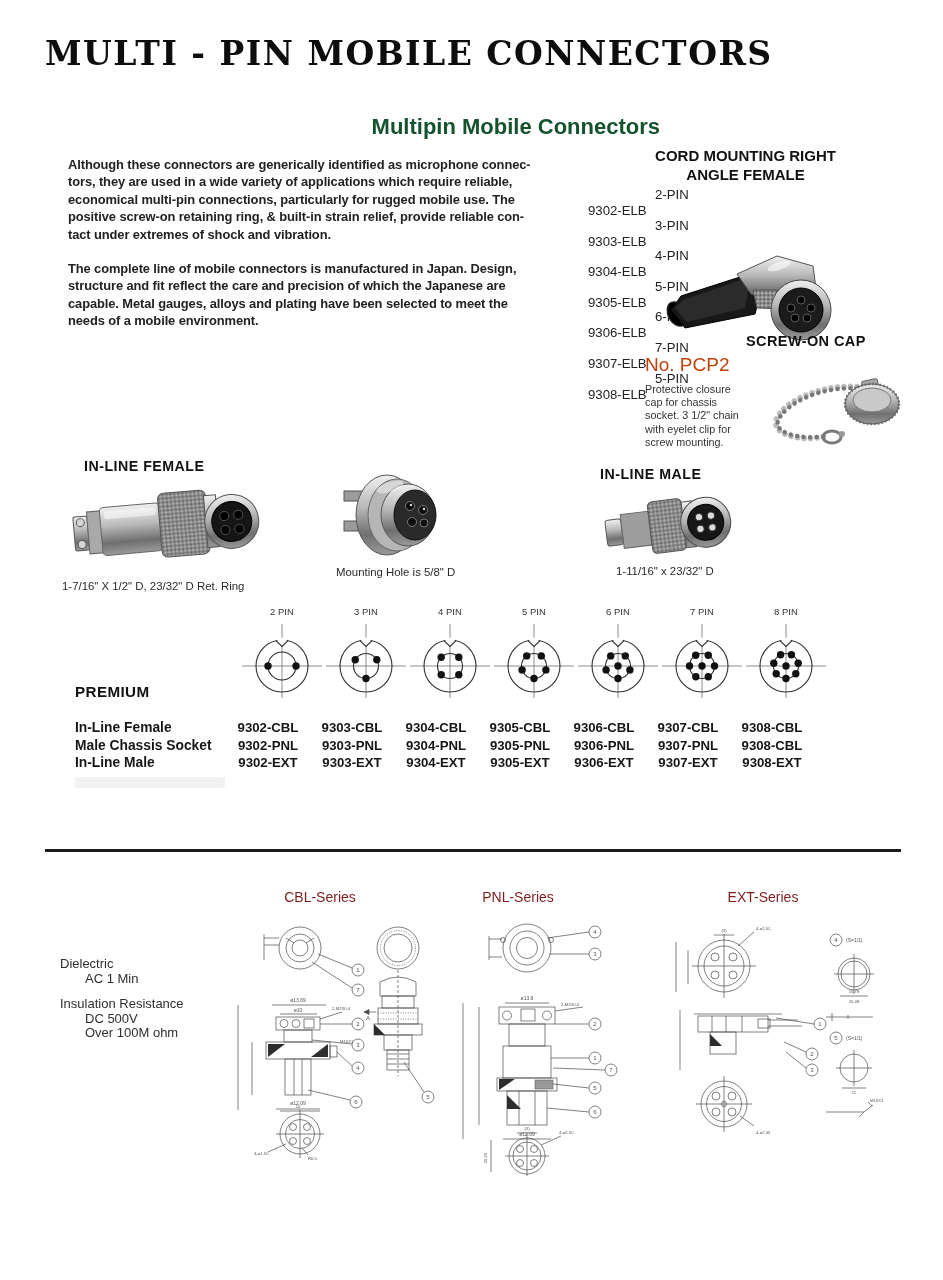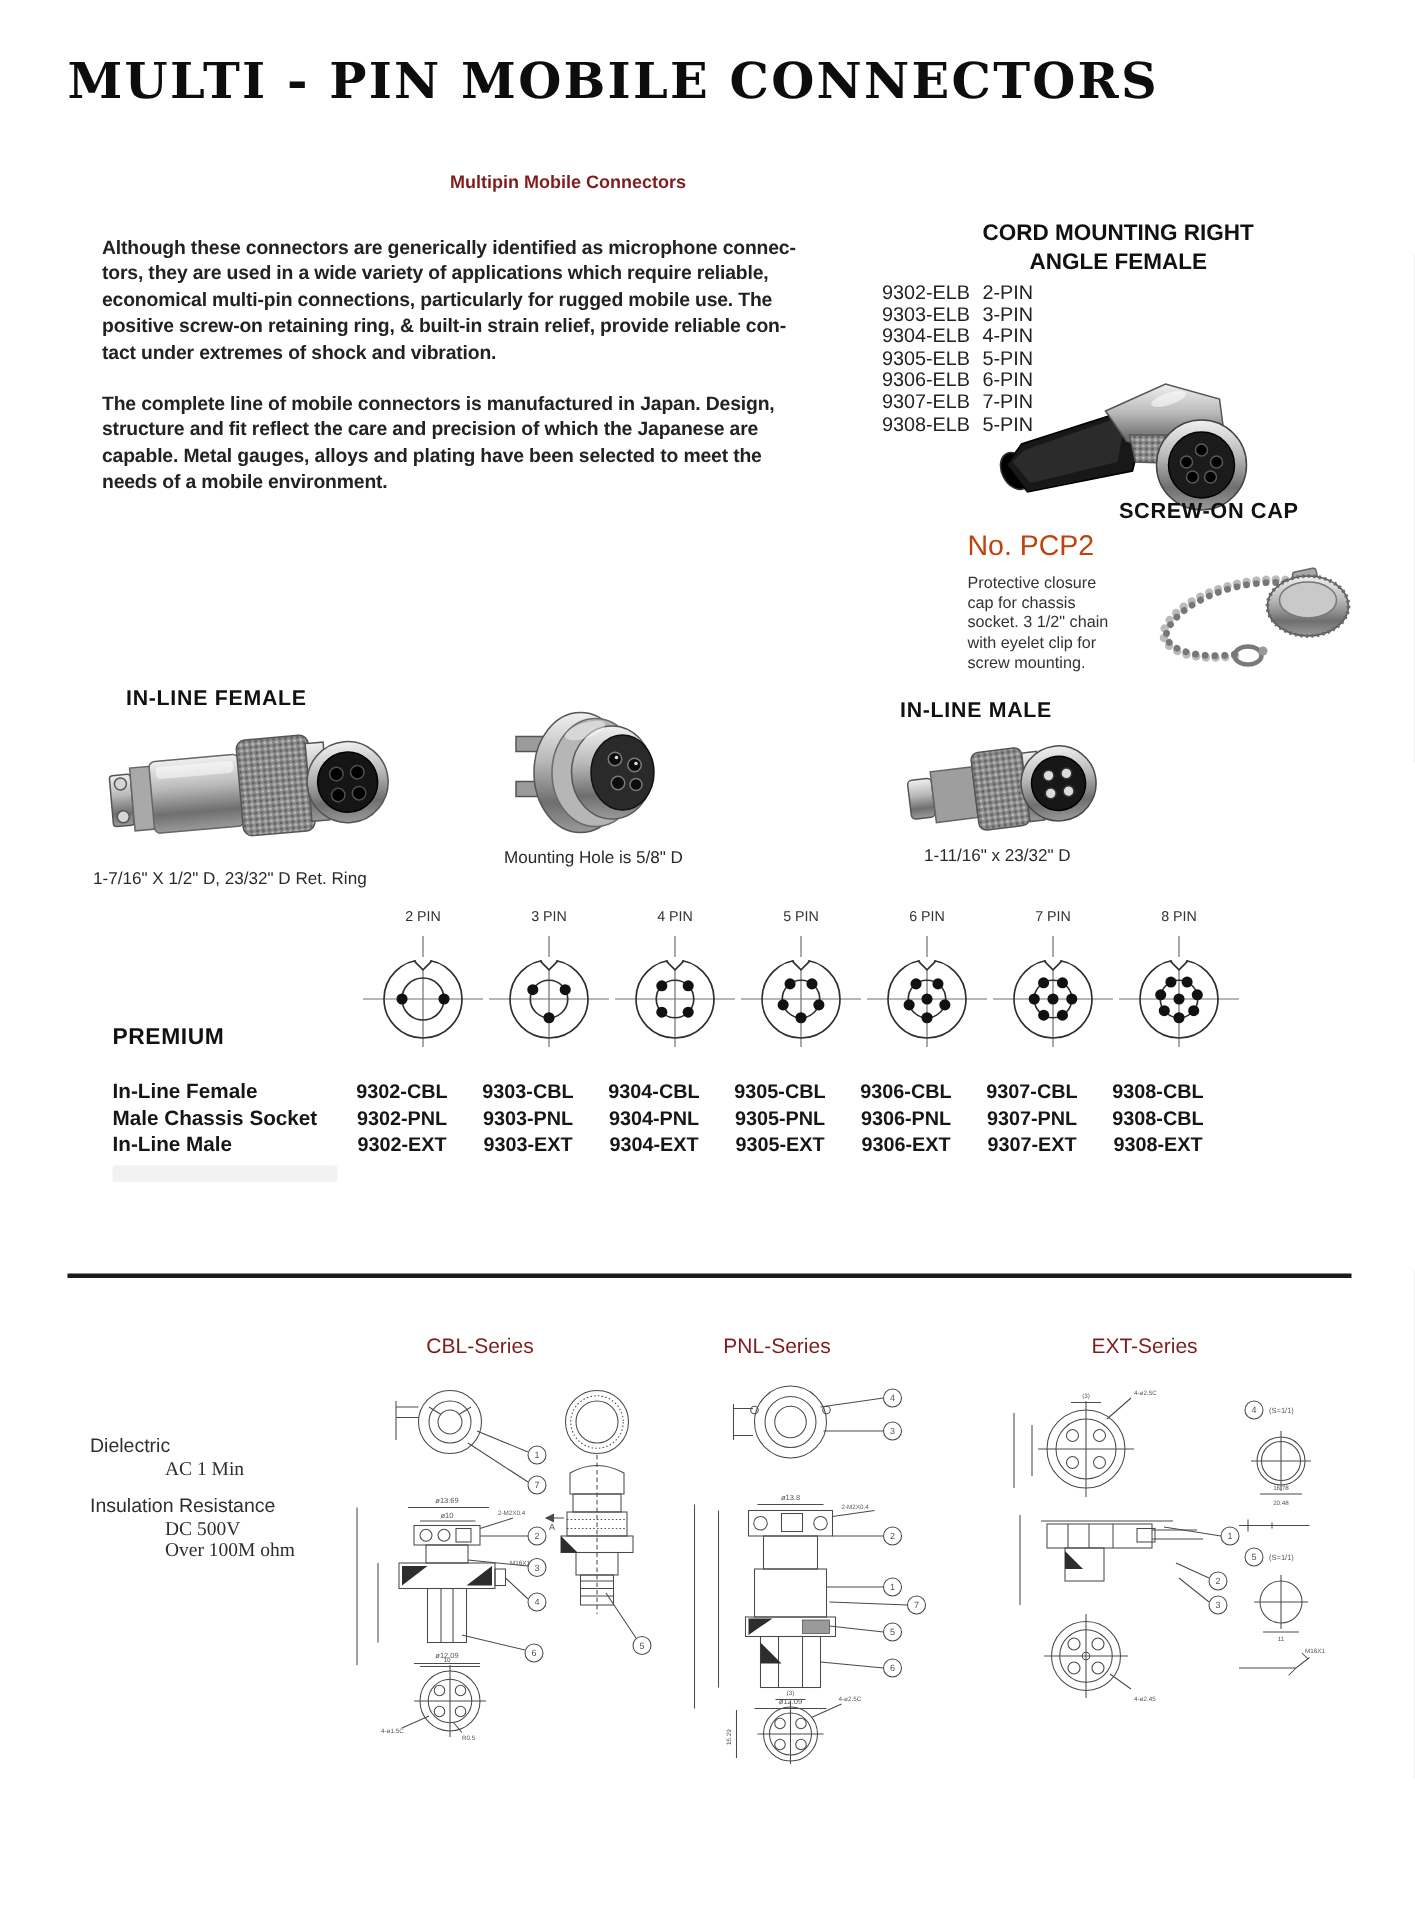--- a/index.html
+++ b/index.html
@@ -2,31 +2,31 @@
 <html><head>
 <meta charset="utf-8">
 <style>
   html,body{margin:0;padding:0;background:#e8e8e8;}
   .page{position:relative;width:943px;height:1280px;background:#ffffff;margin:0 auto;
         font-family:"Liberation Sans",sans-serif;color:#1c1c1c;overflow:hidden;}
   .abs{position:absolute;}
   
   .main-title{left:45px;top:34px;font-family:"DejaVu Serif",serif;font-weight:bold;
               font-size:33px;letter-spacing:1.5px;color:#0d0d0d;white-space:nowrap;}
-  .subtitle{left:300px;top:114px;width:360px;text-align:left;font-weight:bold;font-size:12px;color:#7f1d1d;}
+  .subtitle{left:300px;top:114px;width:360px;text-align:right;font-weight:bold;font-size:22px;color:#14532d;}
   
   .intro{left:68px;top:156px;width:530px;font-size:12.9px;font-weight:bold;color:#222;
          line-height:17.4px;white-space:pre-line;letter-spacing:-0.1px;}
   .intro.p2{top:260px;}
   
   .cord-head{left:628px;top:146px;width:235px;text-align:center;font-weight:bold;font-size:15px;
              line-height:19px;white-space:pre-line;color:#111;}
   .elb-list{left:588px;top:188px;font-size:13.2px;color:#222;}
   .elb-row{display:flex;line-height:14.6px;}
-  .elb-code{width:67px;}
+  .elb-code{width:67px;margin-top:16px;}
   
   .screwcap-head{left:746px;top:333px;font-weight:bold;font-size:14.5px;letter-spacing:.4px;color:#111;}
   .pcp2{left:645px;top:354px;font-weight:normal;font-size:19px;color:#c2410c;}
   .pcp2-desc{left:645px;top:383px;width:108px;font-size:10.8px;line-height:13.2px;color:#333;white-space:pre-line;}
   
   .prod-label{font-weight:bold;font-size:14.2px;letter-spacing:.5px;color:#111;}
   .lbl-ilf{left:84px;top:458px;}
   .lbl-mcs{left:460px;top:461px;width:104px;text-align:center;line-height:17.5px;white-space:pre-line;}
   .lbl-ilm{left:600px;top:466px;}
   .caption{font-size:11.4px;color:#2a2a2a;}
@@ -47,21 +47,21 @@
   .ptable .cell{text-align:center;}
   .smudge{left:75px;top:777px;width:150px;height:11px;background:#f2f2f2;border-radius:2px;}
   
   .divider{left:45px;top:849px;width:856px;height:3px;background:#1b1b1b;}
   
   .series-h{top:889px;width:160px;text-align:center;font-size:14px;color:#7f1d1d;}
   .s0{left:240px;} .s1{left:438px;} .s2{left:683px;text-align:center;}
   .specs{left:60px;top:957px;width:230px;font-size:13px;color:#2e2e2e;}
   .spec-group{margin-bottom:11px;}
   .spec-name{line-height:14.6px;}
-  .spec-val{line-height:14.6px;margin-left:50px;font-family:Liberation Serif, serif;}
+  .spec-val{line-height:14.6px;margin-left:25px;}
   
   .drw{position:absolute;}
   .drw .ln{fill:none;stroke:#4a4a4a;stroke-width:0.7px;}
   .drw .blk{fill:#2d2d2d;stroke:none;}
   .drw .hat{fill:#9a9a9a;stroke:#4a4a4a;stroke-width:0.5px;}
   .drw text{fill:#555;font-family:"Liberation Sans",sans-serif;}
   .t5{font-size:5px;} .t4{font-size:4.2px;} .t6{font-size:6px;}
   .drw .co{fill:#fff;stroke:#4a4a4a;stroke-width:0.7px;}
 </style>
 </head>

